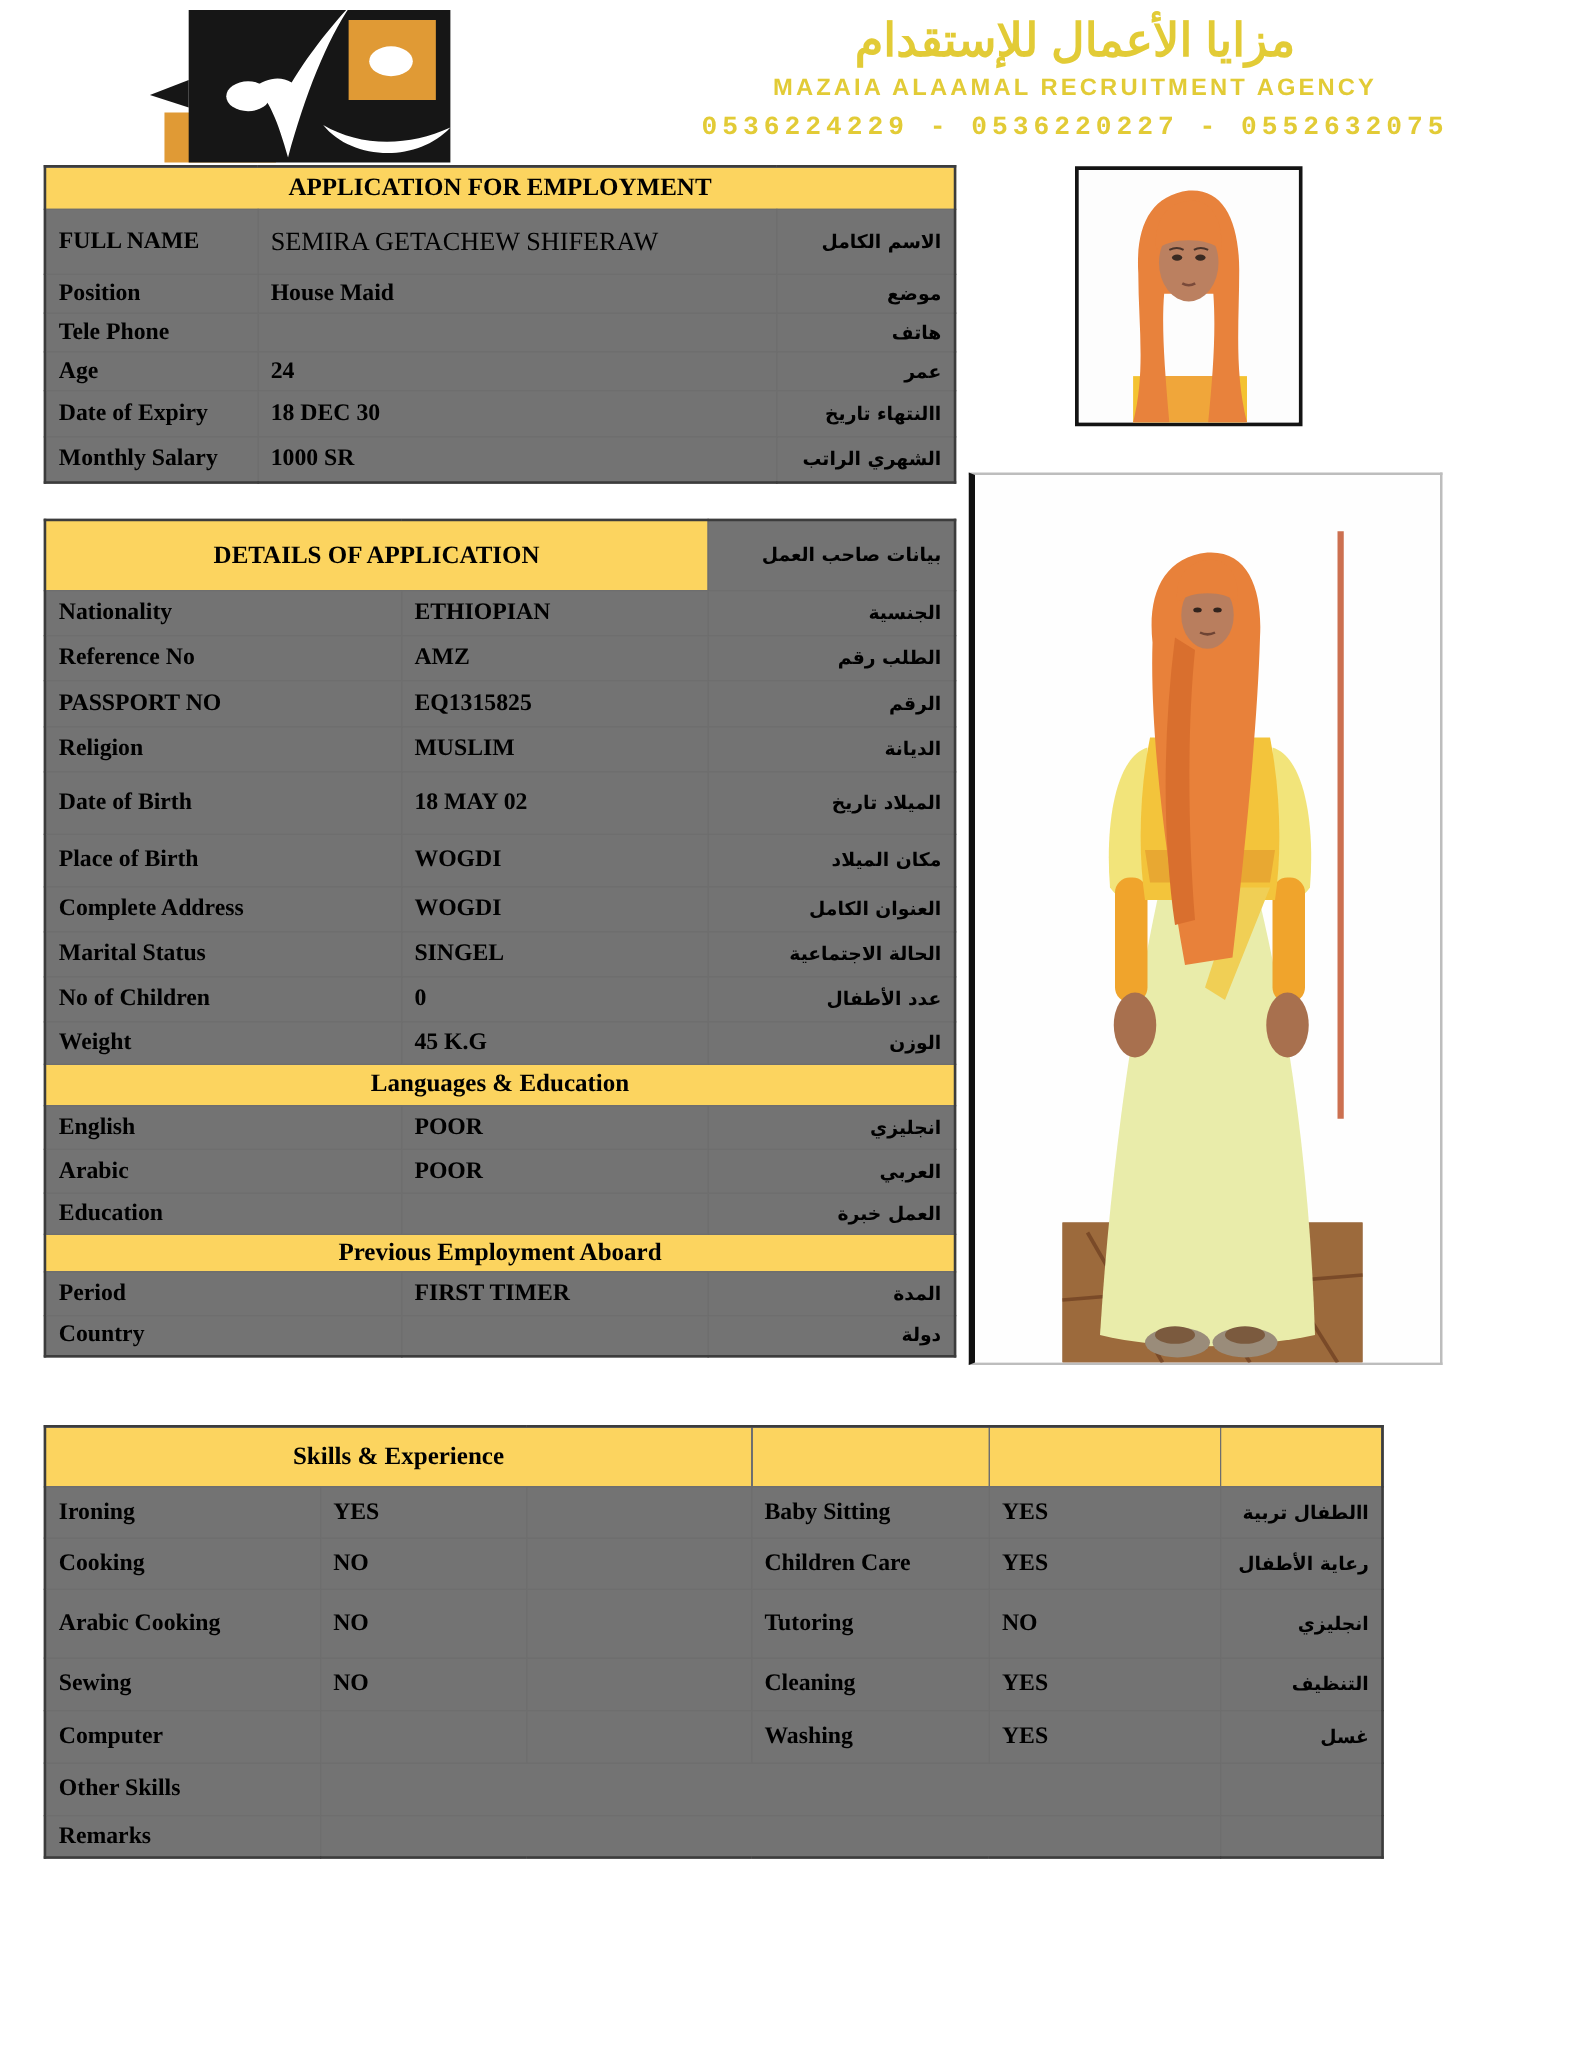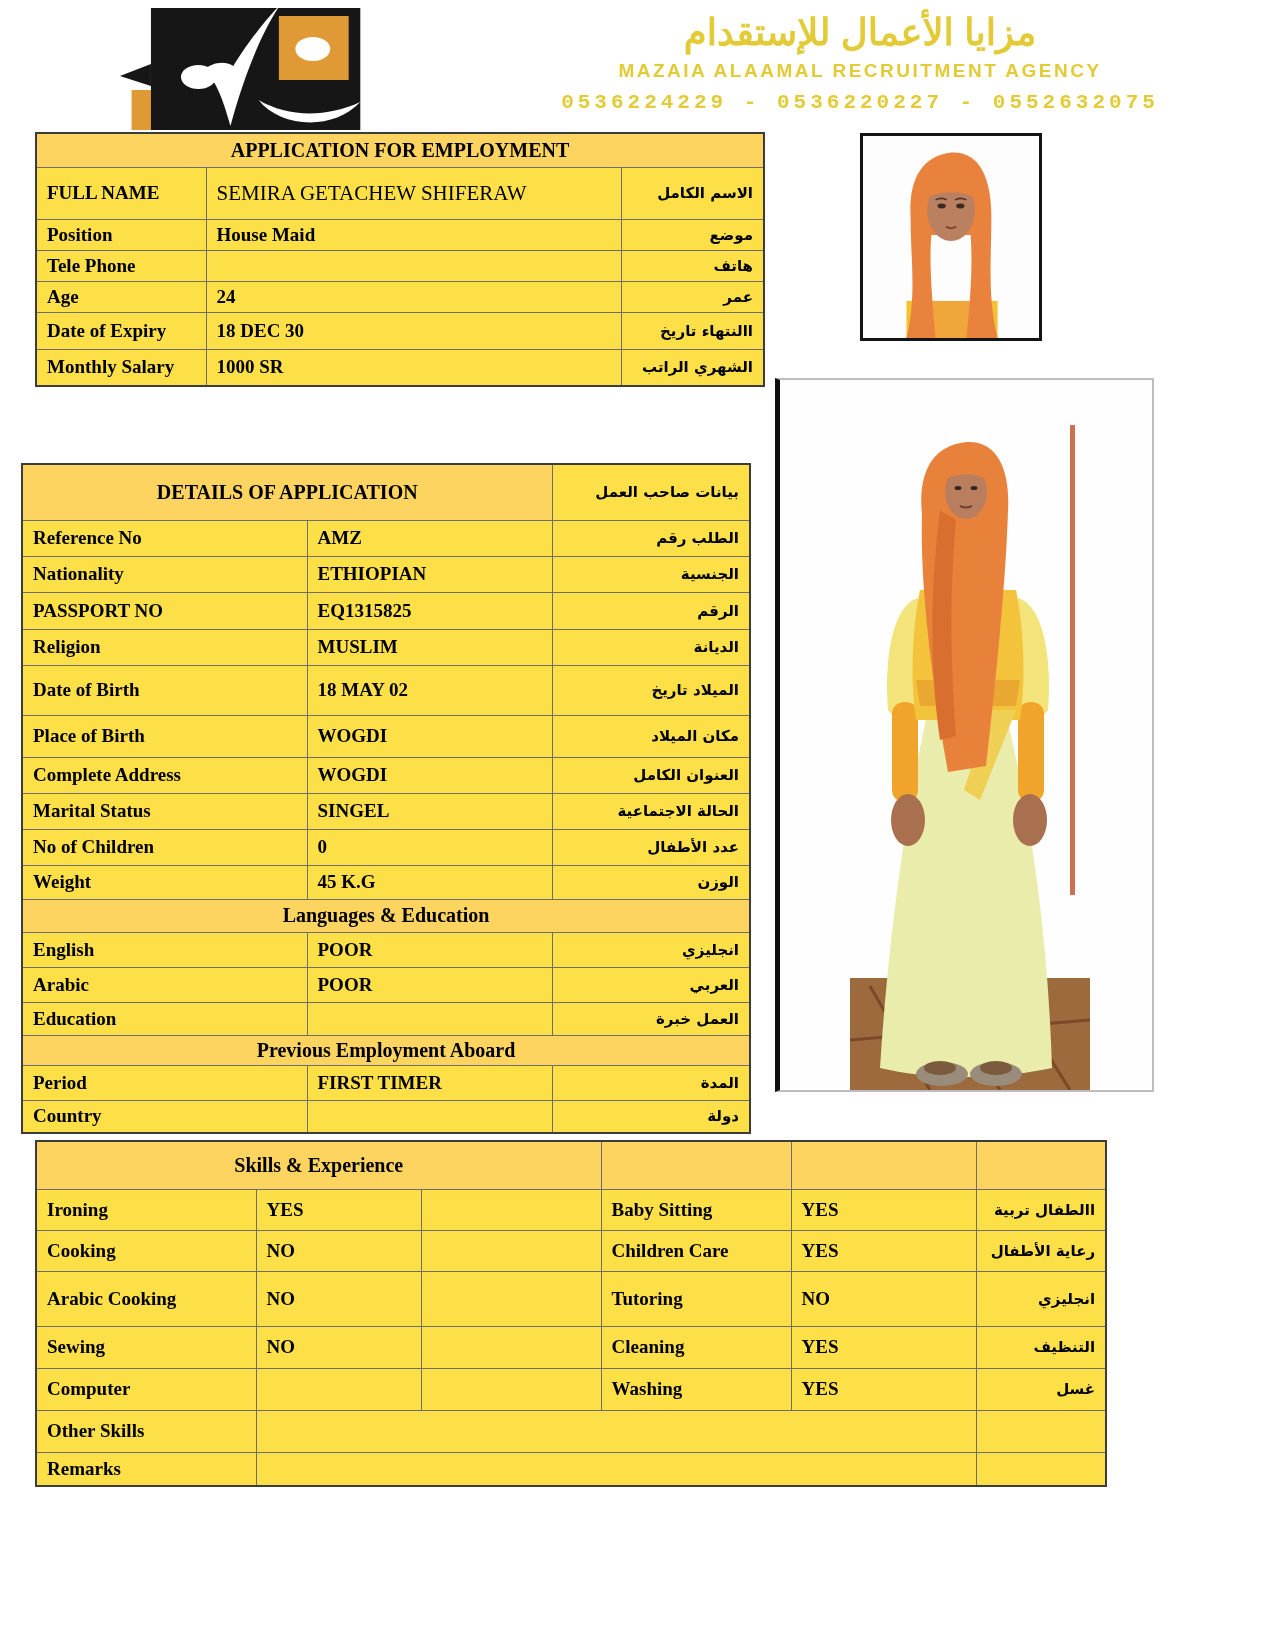--- a/index.html
+++ b/index.html
@@ -14,30 +14,30 @@
             color:#e2cb36; font-weight:bold; }
   .agency .ar-name { font-family:Liberation Sans, sans-serif; direction:rtl;
                      font-size:37px; line-height:1.15; }
   .agency .en-name { font-family:"Liberation Sans", sans-serif; font-size:19px;
                      letter-spacing:2.5px; margin-top:5px; }
   .agency .phones  { font-family:Liberation Mono, monospace; font-size:21px;
                      letter-spacing:4px; margin-top:9px; }
 
   
   table { border-collapse:collapse; table-layout:fixed; position:absolute;
-          background:#fde047; border:2px solid #3c3c3c; }
+          background:#737373; border:2px solid #3c3c3c; }
   td { border:1px solid #6e6e6e; padding:2px 10px; font-size:19px; font-weight:bold;
        overflow:hidden; vertical-align:middle; }
   .yellow { background:#fcd45f; }
   .title  { text-align:center; font-size:20px; }
   .ar { direction:rtl; text-align:right; font-family:"DejaVu Sans", sans-serif;
         font-size:15px; font-weight:bold; }
   .val.reg { font-weight:normal; font-size:21px; }
   .t1 { left:35px; top:132px; width:728px; }
-  .t2 { left:21px; top:415px; width:728px;margin-top:48px; }
+  .t2 { left:35px; top:415px; width:728px; }
   .t3 { left:35px; top:1140px; width:1070px; }
 
   
   .passport { position:absolute; left:860px; top:133px; width:176px; height:202px;
               border:3px solid #141414; background:#fff; }
   .fullphoto { position:absolute; left:775px; top:378px; width:372px; height:710px;
                background:#fff; border-left:5px solid #101010;
                border-top:2px solid #bdbdbd; border-right:2px solid #bdbdbd;
                border-bottom:2px solid #bdbdbd; }
   .passport svg, .fullphoto svg, .logo svg { width:100%; height:100%; display:block; }
@@ -173,28 +173,28 @@
         <col style="width:285px">
         <col style="width:245px">
         <col style="width:198px">
       </colgroup>
     <tbody>
         <tr style="height:56px">
       <td colspan="2" class="yellow title">DETAILS OF APPLICATION</td>
       <td class="ar">بيانات صاحب العمل</td>
     </tr>
     <tr style="height:36px">
+      <td class="lbl">Nationality</td>
+      <td class="val">ETHIOPIAN</td>
+      <td class="ar">الجنسية</td>
+    </tr>
+    <tr style="height:36px">
       <td class="lbl">Reference No</td>
       <td class="val">AMZ</td>
       <td class="ar">الطلب رقم</td>
-    </tr>
-    <tr style="height:36px">
-      <td class="lbl">Nationality</td>
-      <td class="val">ETHIOPIAN</td>
-      <td class="ar">الجنسية</td>
     </tr>
     <tr style="height:37px">
       <td class="lbl">PASSPORT NO</td>
       <td class="val">EQ1315825</td>
       <td class="ar">الرقم</td>
     </tr>
     <tr style="height:36px">
       <td class="lbl">Religion</td>
       <td class="val">MUSLIM</td>
       <td class="ar">الديانة</td>

